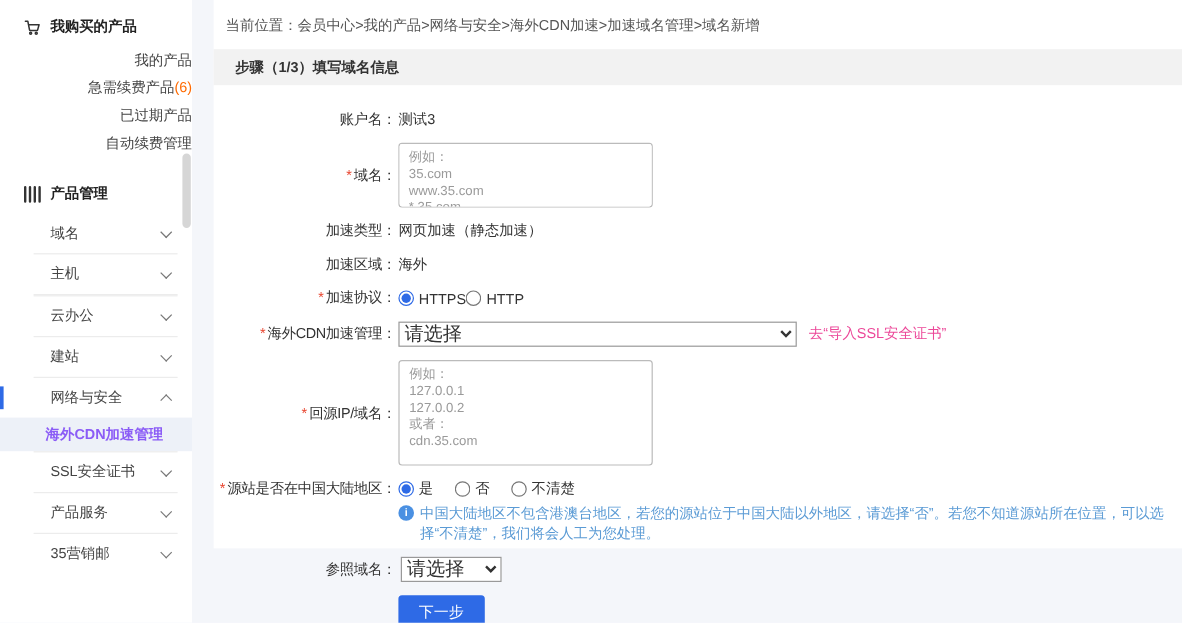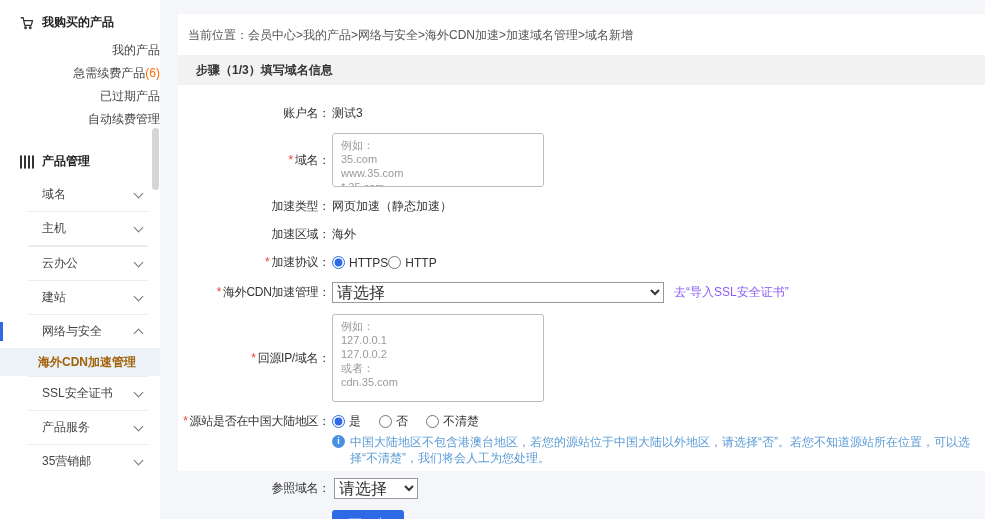--- a/index.html
+++ b/index.html
@@ -13,43 +13,43 @@
   .sb-title .ic { display:inline-flex; width:14px; height:14px; }
   .sb-sub1 { height:23px; line-height:23px; padding-left:42px; color:#444; cursor:pointer;text-align:right; }
   .badge { color:#ff6a00; }
   .sb-title2 { margin-top:8px; }
   .sb-row { position:relative; display:flex; align-items:center; height:33px; padding:0 18px 0 42px; color:#444; cursor:pointer; }
   .sb-row .lbl { flex:1; }
   .divider { height:1px; background:#ececec; margin:0 12px 0 28px; }
   .chev { width:7px; height:7px; border-right:1.4px solid #777; border-bottom:1.4px solid #777; transform:rotate(45deg); margin-top:-3px; }
   .chev.up { transform:rotate(-135deg); margin-top:4px; }
   .active-bar { position:absolute; left:0; top:7px; width:3px; height:19px; background:#2e6ae6; }
-  .sb-active { display:flex; align-items:center; height:28px; background:#edf1f8; color:#a16207; font-weight:bold; padding-left:38px; cursor:pointer; }
+  .sb-active { display:flex; align-items:center; height:28px; background:#edf1f8; color:#8b5cf6; font-weight:bold; padding-left:38px; cursor:pointer; }
   .sb-scroll { position:absolute; right:1px; top:128px; width:7px; height:62px; background:#d6d6d6; border-radius:4px; }
   .grid-ic { display:grid; grid-template-columns:5px 5px; grid-template-rows:5px 5px; gap:2px; }
   .grid-ic i { border:1.3px solid #333; border-radius:1px; }
 
   
-  .content { position:absolute; left:178px; top:14px; width:807px; height:457px; background:#fff; }
+  .content { position:absolute; left:178px; top:0; width:807px; height:457px; background:#fff; }
   .breadcrumb { padding:13px 10px 11px 10px; color:#555; }
   .step-bar { height:30px; background:#f2f2f2; display:flex; align-items:center; padding-left:18px; font-weight:bold; color:#333; }
 
   .form { padding-top:20px; }
   .frow { display:flex; align-items:center; margin-bottom:11px; }
   .flabel { flex:0 0 152px; text-align:right; white-space:nowrap; letter-spacing:-0.3px; color:#333; }
   .ffield { margin-left:2px; display:flex; align-items:center; }
   .req { color:#e8442e; margin-right:2px; }
   textarea { width:212px; border:1px solid #bbb; border-radius:3px; font-family:inherit; font-size:11px; color:#333; padding:4px 8px; resize:none; line-height:14px; }
   textarea::placeholder { color:#9a9a9a; }
   .ta-domain { height:54px; }
   .ta-origin { height:88px; }
   select { height:21px; border:1px solid #999; background:#fff; font-size:16px; color:#333; font-family:inherit; }
   .sel-ssl { width:332px; }
   .sel-ref { width:84px; margin-left:2px; }
-  .link { color:#8b5cf6; margin-left:10px; cursor:pointer; }
+  .link { color:#ec4899; margin-left:10px; cursor:pointer; }
   .radio-group { display:flex; align-items:center; }
   .radio-opt { display:flex; align-items:center; gap:4px; cursor:pointer; }
   input[type=radio] { width:13px; height:13px; accent-color:#2e6ae6; margin:0; }
   .notice-row { margin-left:154px; display:flex; align-items:flex-start; gap:5px; margin-top:-4px; margin-bottom:12px; }
   .info-icon { flex:0 0 13px; width:13px; height:13px; border-radius:50%; background:#4a90e2; color:#fff; font-size:9px; font-weight:bold; text-align:center; line-height:13px; margin-top:1px; }
   .info-icon::before { content:"i"; }
   .notice-text { color:#5b9bd5; line-height:16px; max-width:630px; }
   .btn-row { margin-left:154px; margin-top:4px; }
   .btn-next { background:#2e6ae6; color:#fff; border:none; border-radius:3px; padding:6px 17px; font-size:12.5px; font-family:inherit; cursor:pointer; }
 </style>

